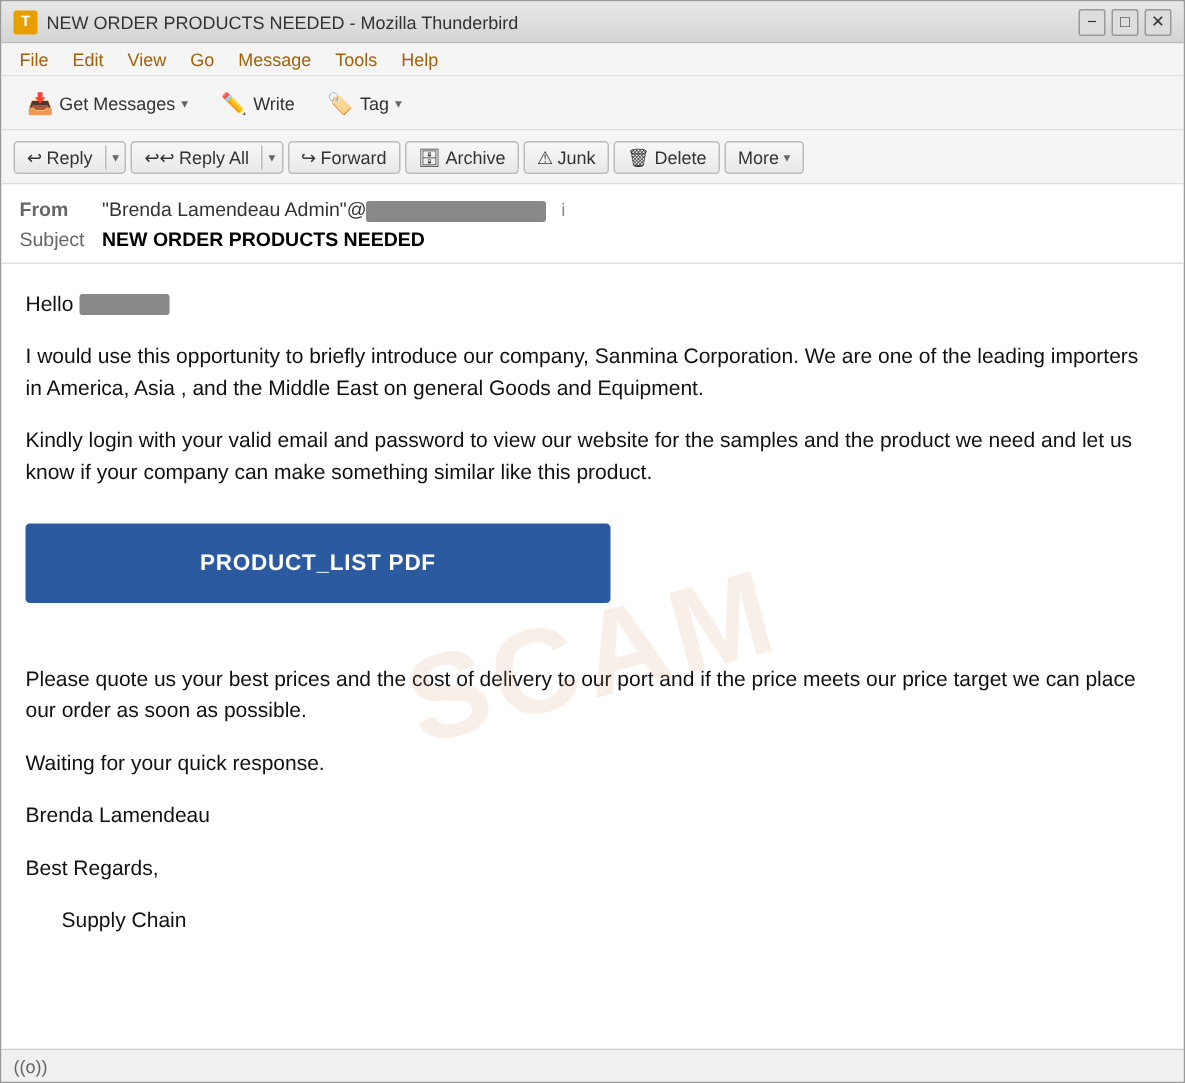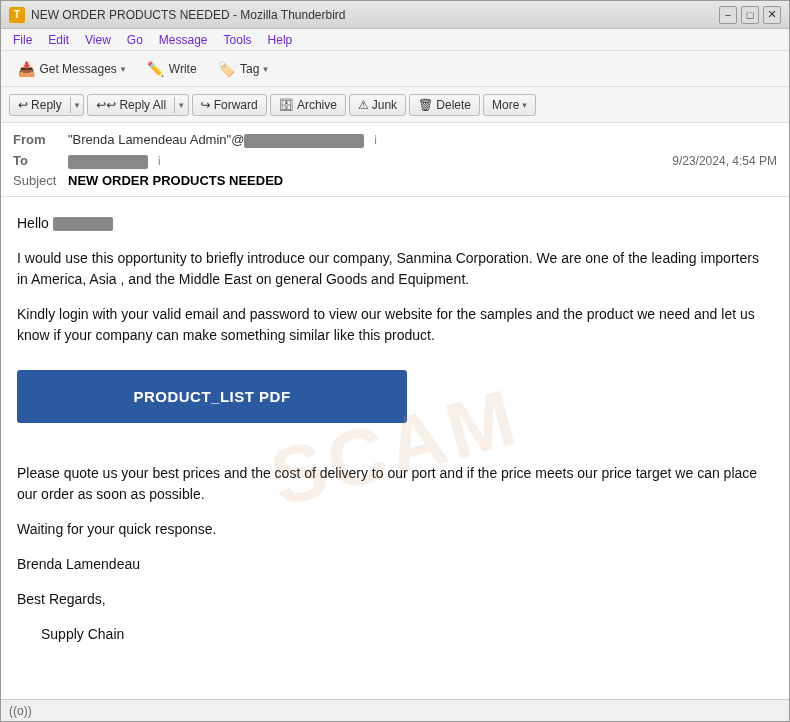--- a/index.html
+++ b/index.html
@@ -79,21 +79,21 @@
       display: flex;
       align-items: center;
       padding: 0 4px;
       border-bottom: 1px solid #ddd;
       flex-shrink: 0;
     }
 
     .menu-item {
       padding: 2px 8px;
       font-size: 12px;
-      color: #6d28d9;
+      color: #a16207;
       cursor: pointer;
       border-radius: 2px;
     }
 
     
     .toolbar {
       background: #f5f5f5;
       height: 36px;
       display: flex;
       align-items: center;
@@ -420,28 +420,20 @@
   </div>
 
   <div class="email-header">
     <div class="header-row">
       <span class="header-label">From</span>
       <span class="header-value">
         <span>"Brenda Lamendeau Admin"@</span><span class="redacted"></span>
         <span style="margin-left:6px; color:#888; font-size:12px; cursor:pointer;">ℹ</span>
       </span>
     </div>
-    <div class="header-row">
-      <span class="header-label">To</span>
-      <span class="header-value">
-        <span class="redacted-short"></span>
-        <span style="margin-left:6px; color:#888; font-size:12px; cursor:pointer;">ℹ</span>
-      </span>
-      <span class="header-date">9/23/2024, 4:54 PM</span>
-    </div>
     <div class="subject-row">
       <span class="subject-label">Subject</span>
       <span class="subject-value">NEW ORDER PRODUCTS NEEDED</span>
     </div>
   </div>
 
   <div class="email-body">
     <div class="watermark">SCAM</div>
 
     <p>

